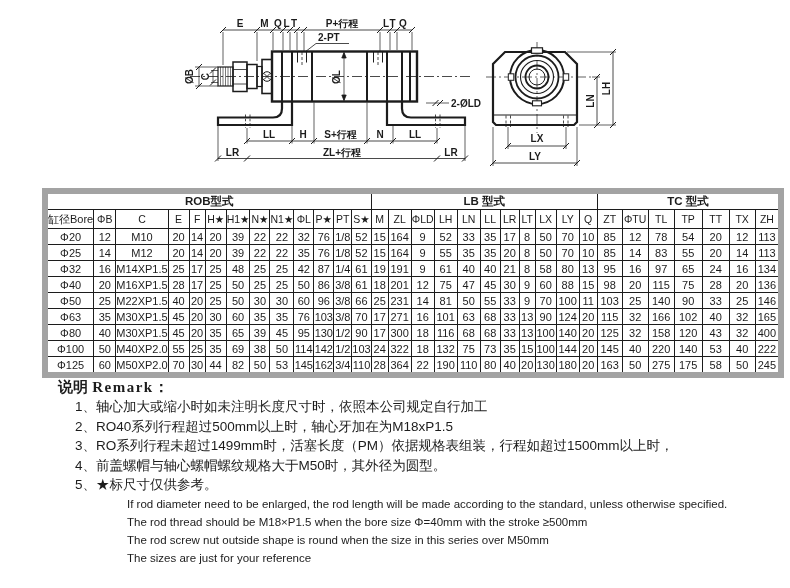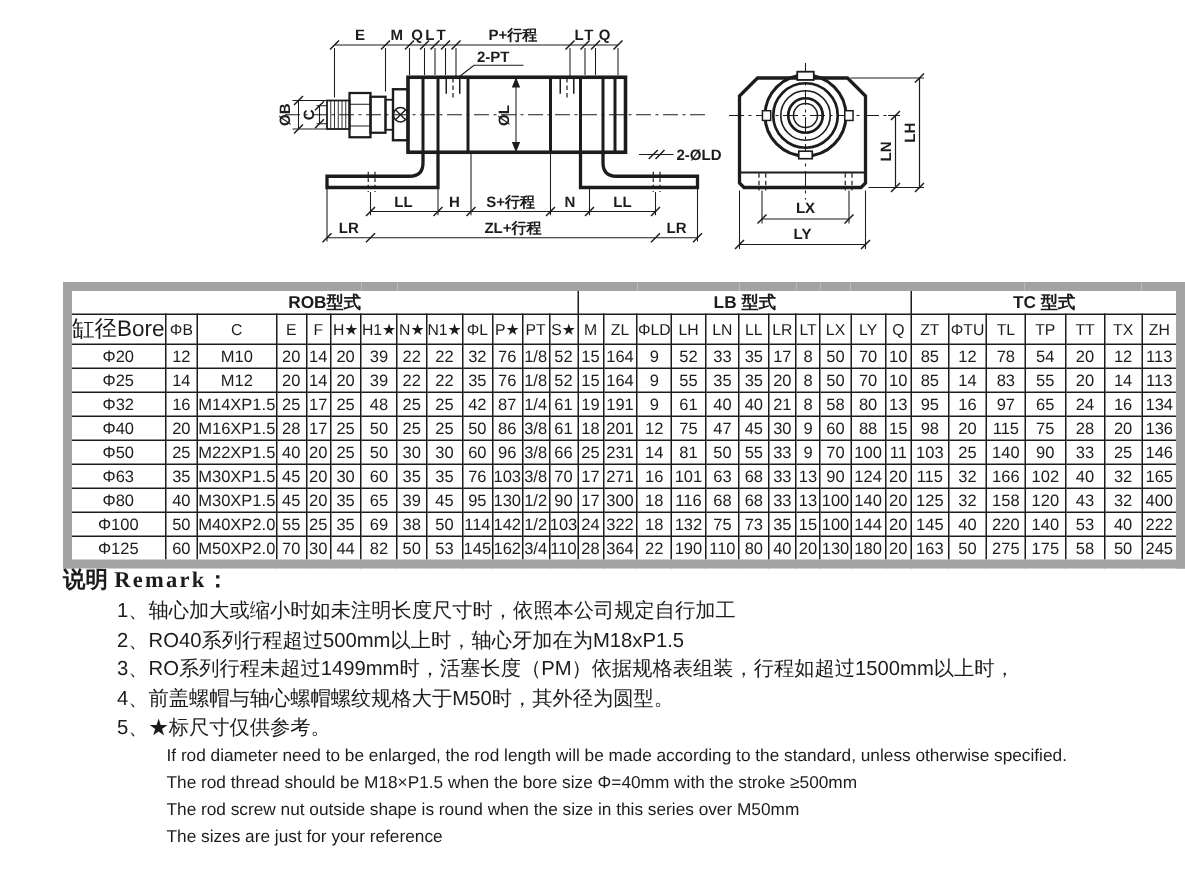--- a/index.html
+++ b/index.html
@@ -8,28 +8,28 @@
   
   .drawing{position:absolute;top:0;left:0;}
   .drawing text{font-family:"Liberation Sans",sans-serif;font-weight:bold;fill:#1c1c1c;}
   
   table.dims{position:absolute;top:188px;left:42px;border-collapse:collapse;table-layout:fixed;
              border:6px solid #a3a3a3;background:#fff;}
   table.dims th,table.dims td{border:1px solid #1c1c1c;text-align:center;vertical-align:middle;
              padding:0;white-space:nowrap;overflow:hidden;font-weight:normal;}
   table.dims .gh{height:14px;font-size:11.5px;font-weight:bold;}
   table.dims .ch{height:18px;font-size:10.5px;}
-  table.dims .ch0{font-size:15px;}
+  table.dims .ch0{font-size:11px;}
   table.dims td{height:15px;font-size:11px;}
   table.dims td.qcol{font-weight:normal;}
   
-  .remarks{position:absolute;top:377px;left:42px;width:716px;}
+  .remarks{position:absolute;top:377px;left:58px;width:716px;}
   .rtitle{font-size:15px;font-weight:bold;line-height:20px;}
   .rtitle .en{font-family:"Liberation Serif",serif;letter-spacing:1.5px;}
-  .item{margin-left:36px;font-size:13.5px;line-height:19.5px;}
+  .item{margin-left:17px;font-size:13.5px;line-height:19.5px;}
   .item .cont{display:block;margin-left:27px;}
   .eng{margin-left:69px;font-size:11.5px;line-height:18px;}
 </style>
 </head>
 <body>
 
 <div class="page">
 
   <svg class="drawing" width="790" height="186" viewBox="0 0 790 186">
     <g stroke="#1c1c1c" fill="none">

